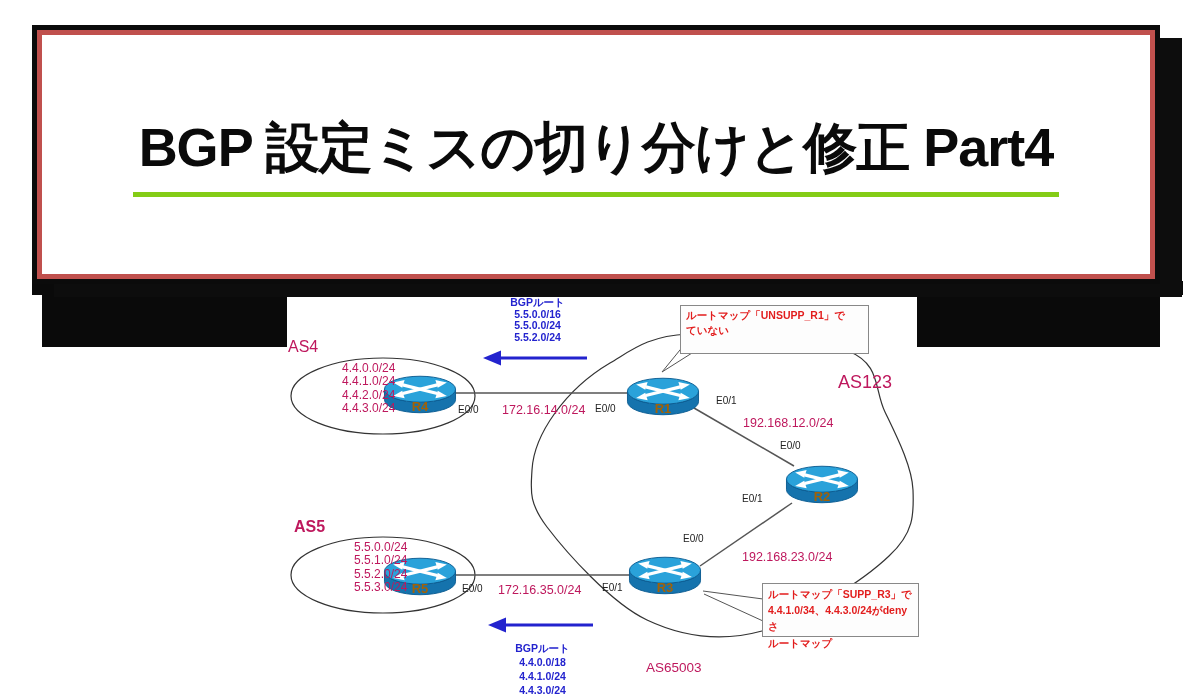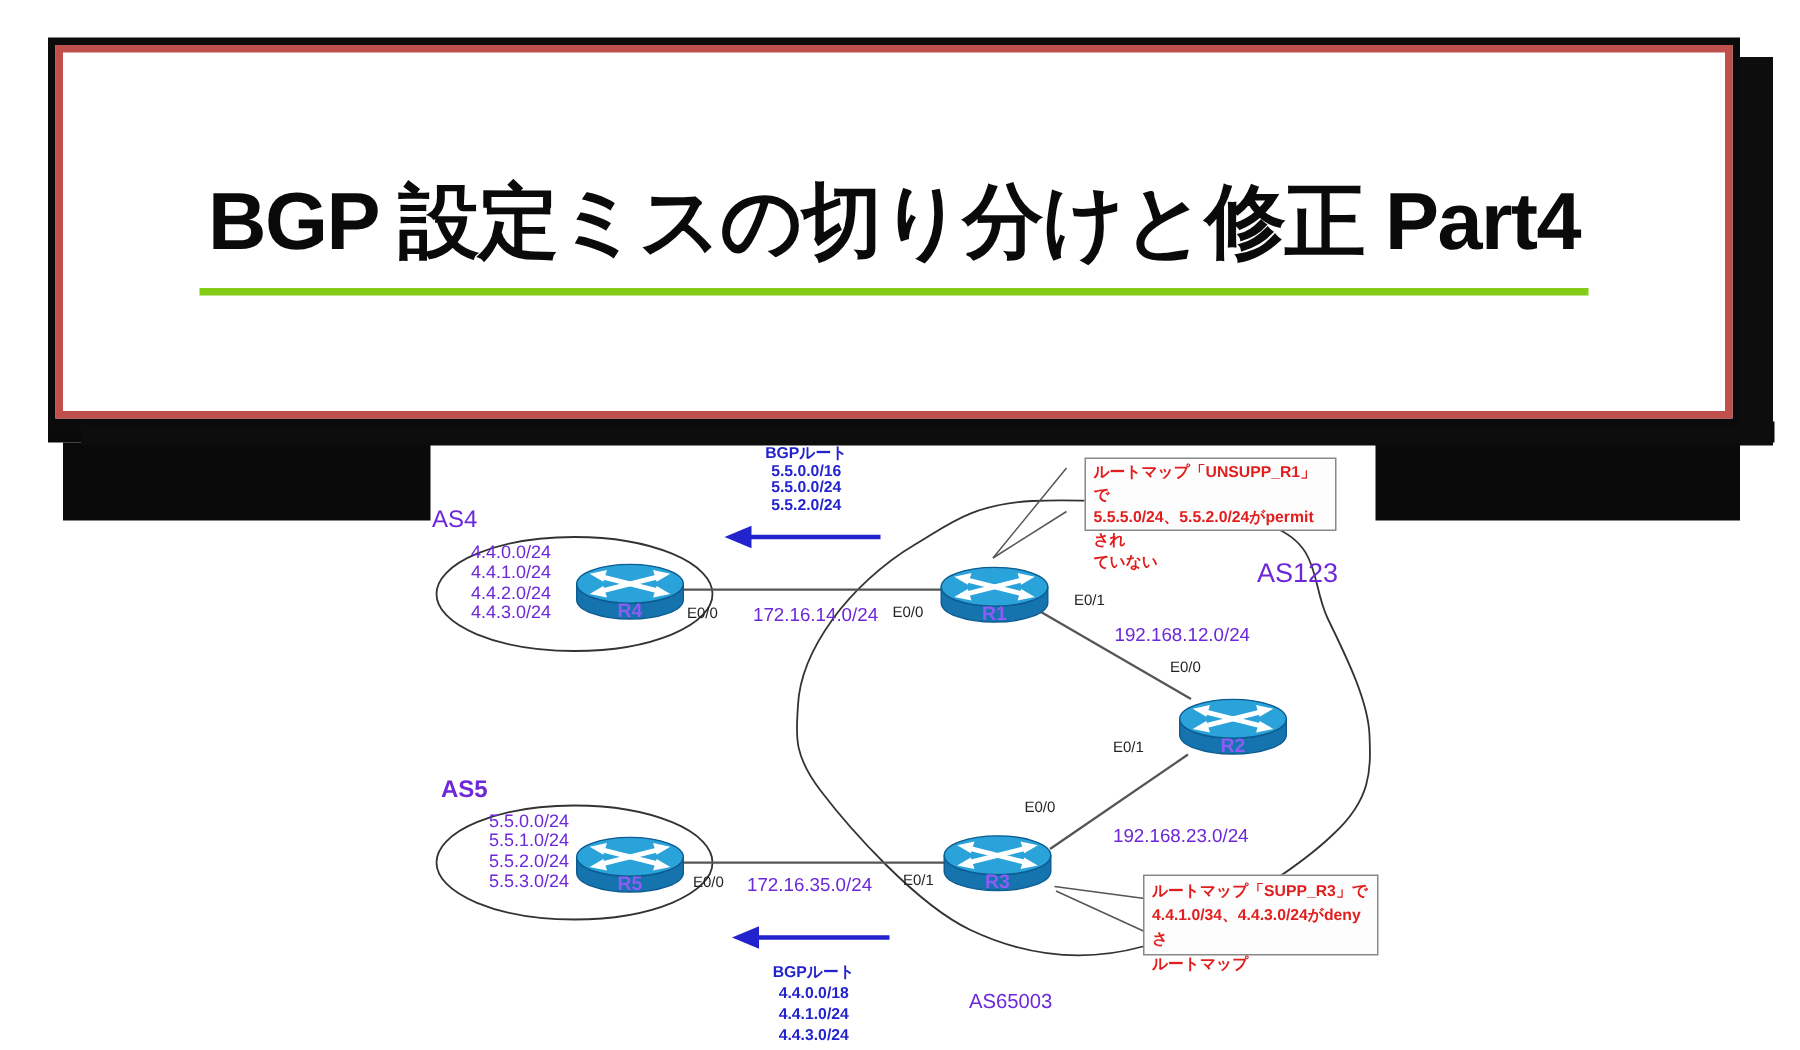--- a/index.html
+++ b/index.html
@@ -15,38 +15,38 @@
   .title-text{font-size:54px;font-weight:bold;color:#0a0a0a;letter-spacing:-1px;
               border-bottom:5px solid #84cc16;padding:0 6px 7px 6px;white-space:nowrap;}
 
   
   .mask{position:absolute;background:#0a0a0a;}
   .mask-bar{left:32px;top:281px;width:1151px;height:14px;}
   .mask-left{left:42px;top:295px;width:245px;height:52px;}
   .mask-right{left:917px;top:295px;width:243px;height:52px;}
 
   
-  .lbl{position:absolute;color:#6d28d9;white-space:nowrap;}
+  .lbl{position:absolute;color:#be185d;white-space:nowrap;}
   .as-big{font-size:16px;}
   .as123{font-size:18px;}
   .as65003{font-size:13.5px;margin-top:48px;}
   .subnet{font-size:12.5px;}
   .if{font-size:10px;color:#222;}
-  .net{font-size:12px;line-height:13.4px;}
-  .router-lbl{font-size:13px;font-weight:bold;color:#8b5cf6;width:44px;text-align:center;}
+  .net{font-size:12px;line-height:13.4px;margin-left:28px;}
+  .router-lbl{font-size:13px;font-weight:bold;color:#a16207;width:44px;text-align:center;}
 
   
   .bgp{position:absolute;color:#2323ce;font-weight:bold;text-align:center;width:115px;}
   .bgp-top{left:480px;top:297px;font-size:10.5px;line-height:11.7px;}
   .bgp-bottom{left:485px;top:641px;font-size:10.5px;line-height:14px;}
 
   
   .note{position:absolute;background:#fdfdfd;border:1px solid #888;color:#e21d1d;
         font-weight:bold;box-sizing:border-box;padding:2px 5px;}
-  .note-r1{left:723px;top:305px;width:168px;height:49px;font-size:10.5px;line-height:15px;}
+  .note-r1{left:680px;top:305px;width:189px;height:49px;font-size:10.5px;line-height:15px;}
   .note-r3{left:762px;top:583px;width:157px;height:54px;font-size:10.5px;line-height:16.2px;}
 
   svg.diagram{position:absolute;left:0;top:0;}
 </style>
 </head>
 <body>
 
 <div id="stage">
 
   <svg class="diagram" width="1200" height="700" viewBox="0 0 1200 700">
@@ -151,21 +151,20 @@
   </div>
   <div class="bgp bgp-bottom">
     <div>BGPルート</div>
     <div>4.4.0.0/18</div>
     <div>4.4.1.0/24</div>
     <div>4.4.3.0/24</div>
   </div>
 
   <div class="note note-r1">
     <div>ルートマップ「UNSUPP_R1」で</div>
-    <div>5.5.5.0/24、5.5.2.0/24がpermitされ</div>
     <div>ていない</div>
   </div>
   <div class="note note-r3">
     <div>ルートマップ「SUPP_R3」で</div>
     <div>4.4.1.0/34、4.4.3.0/24がdenyさ</div>
     <div>ルートマップ</div>
   </div>
 
   <div class="mask mask-bar"></div>
   <div class="mask mask-left"></div>

